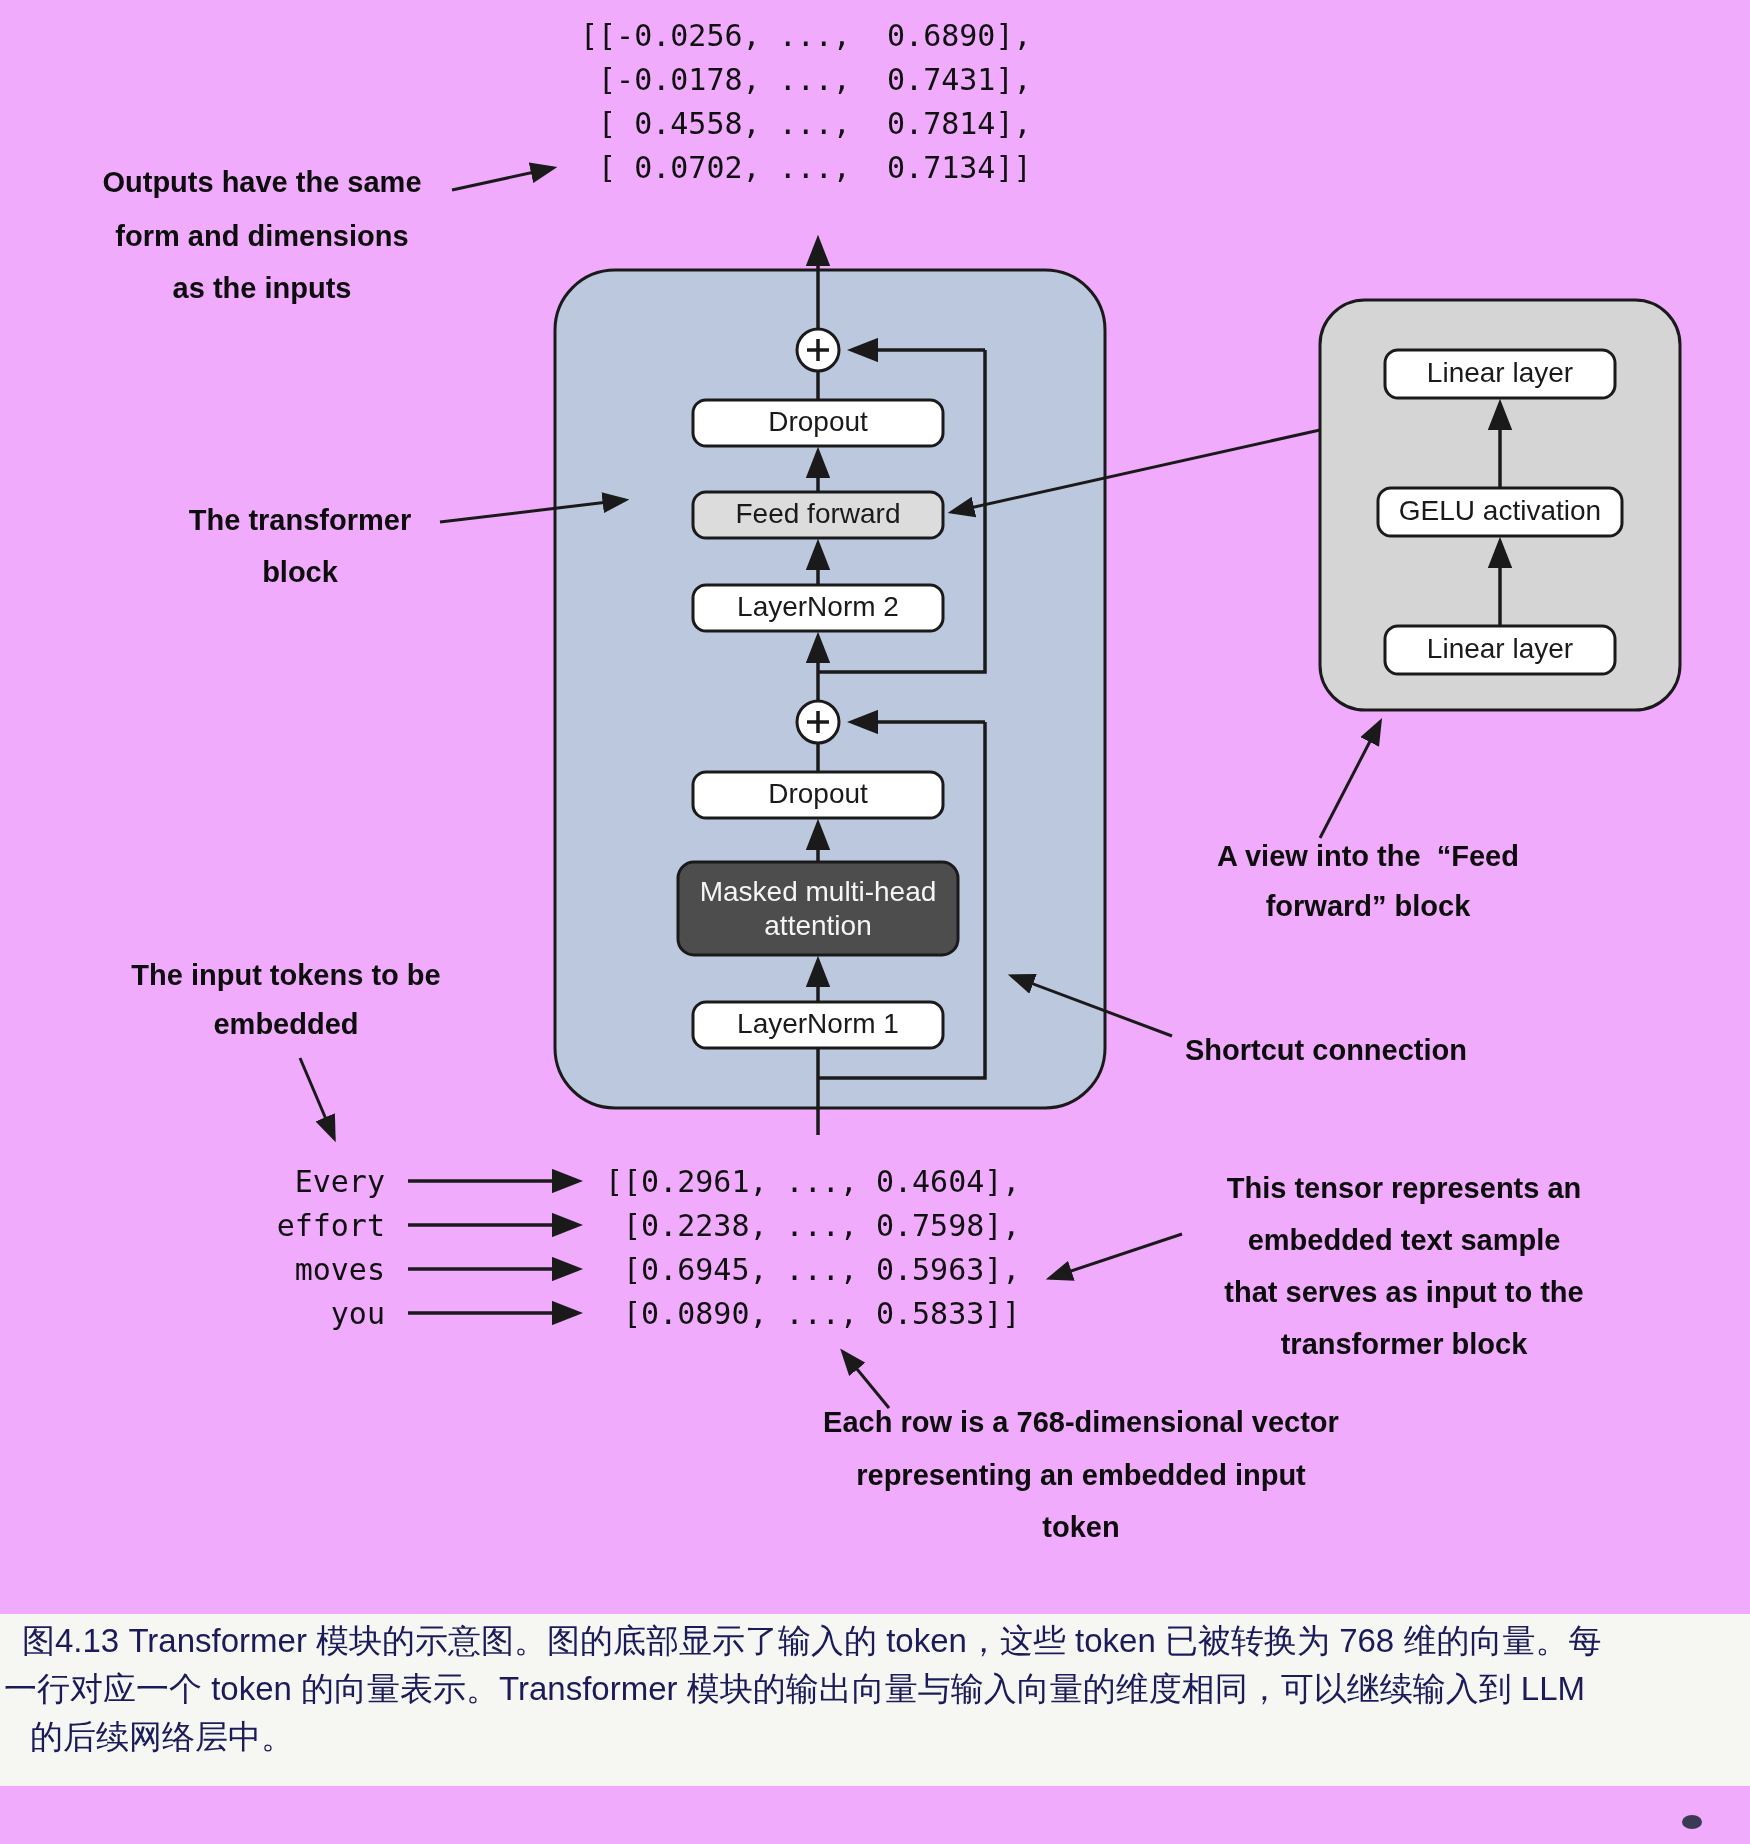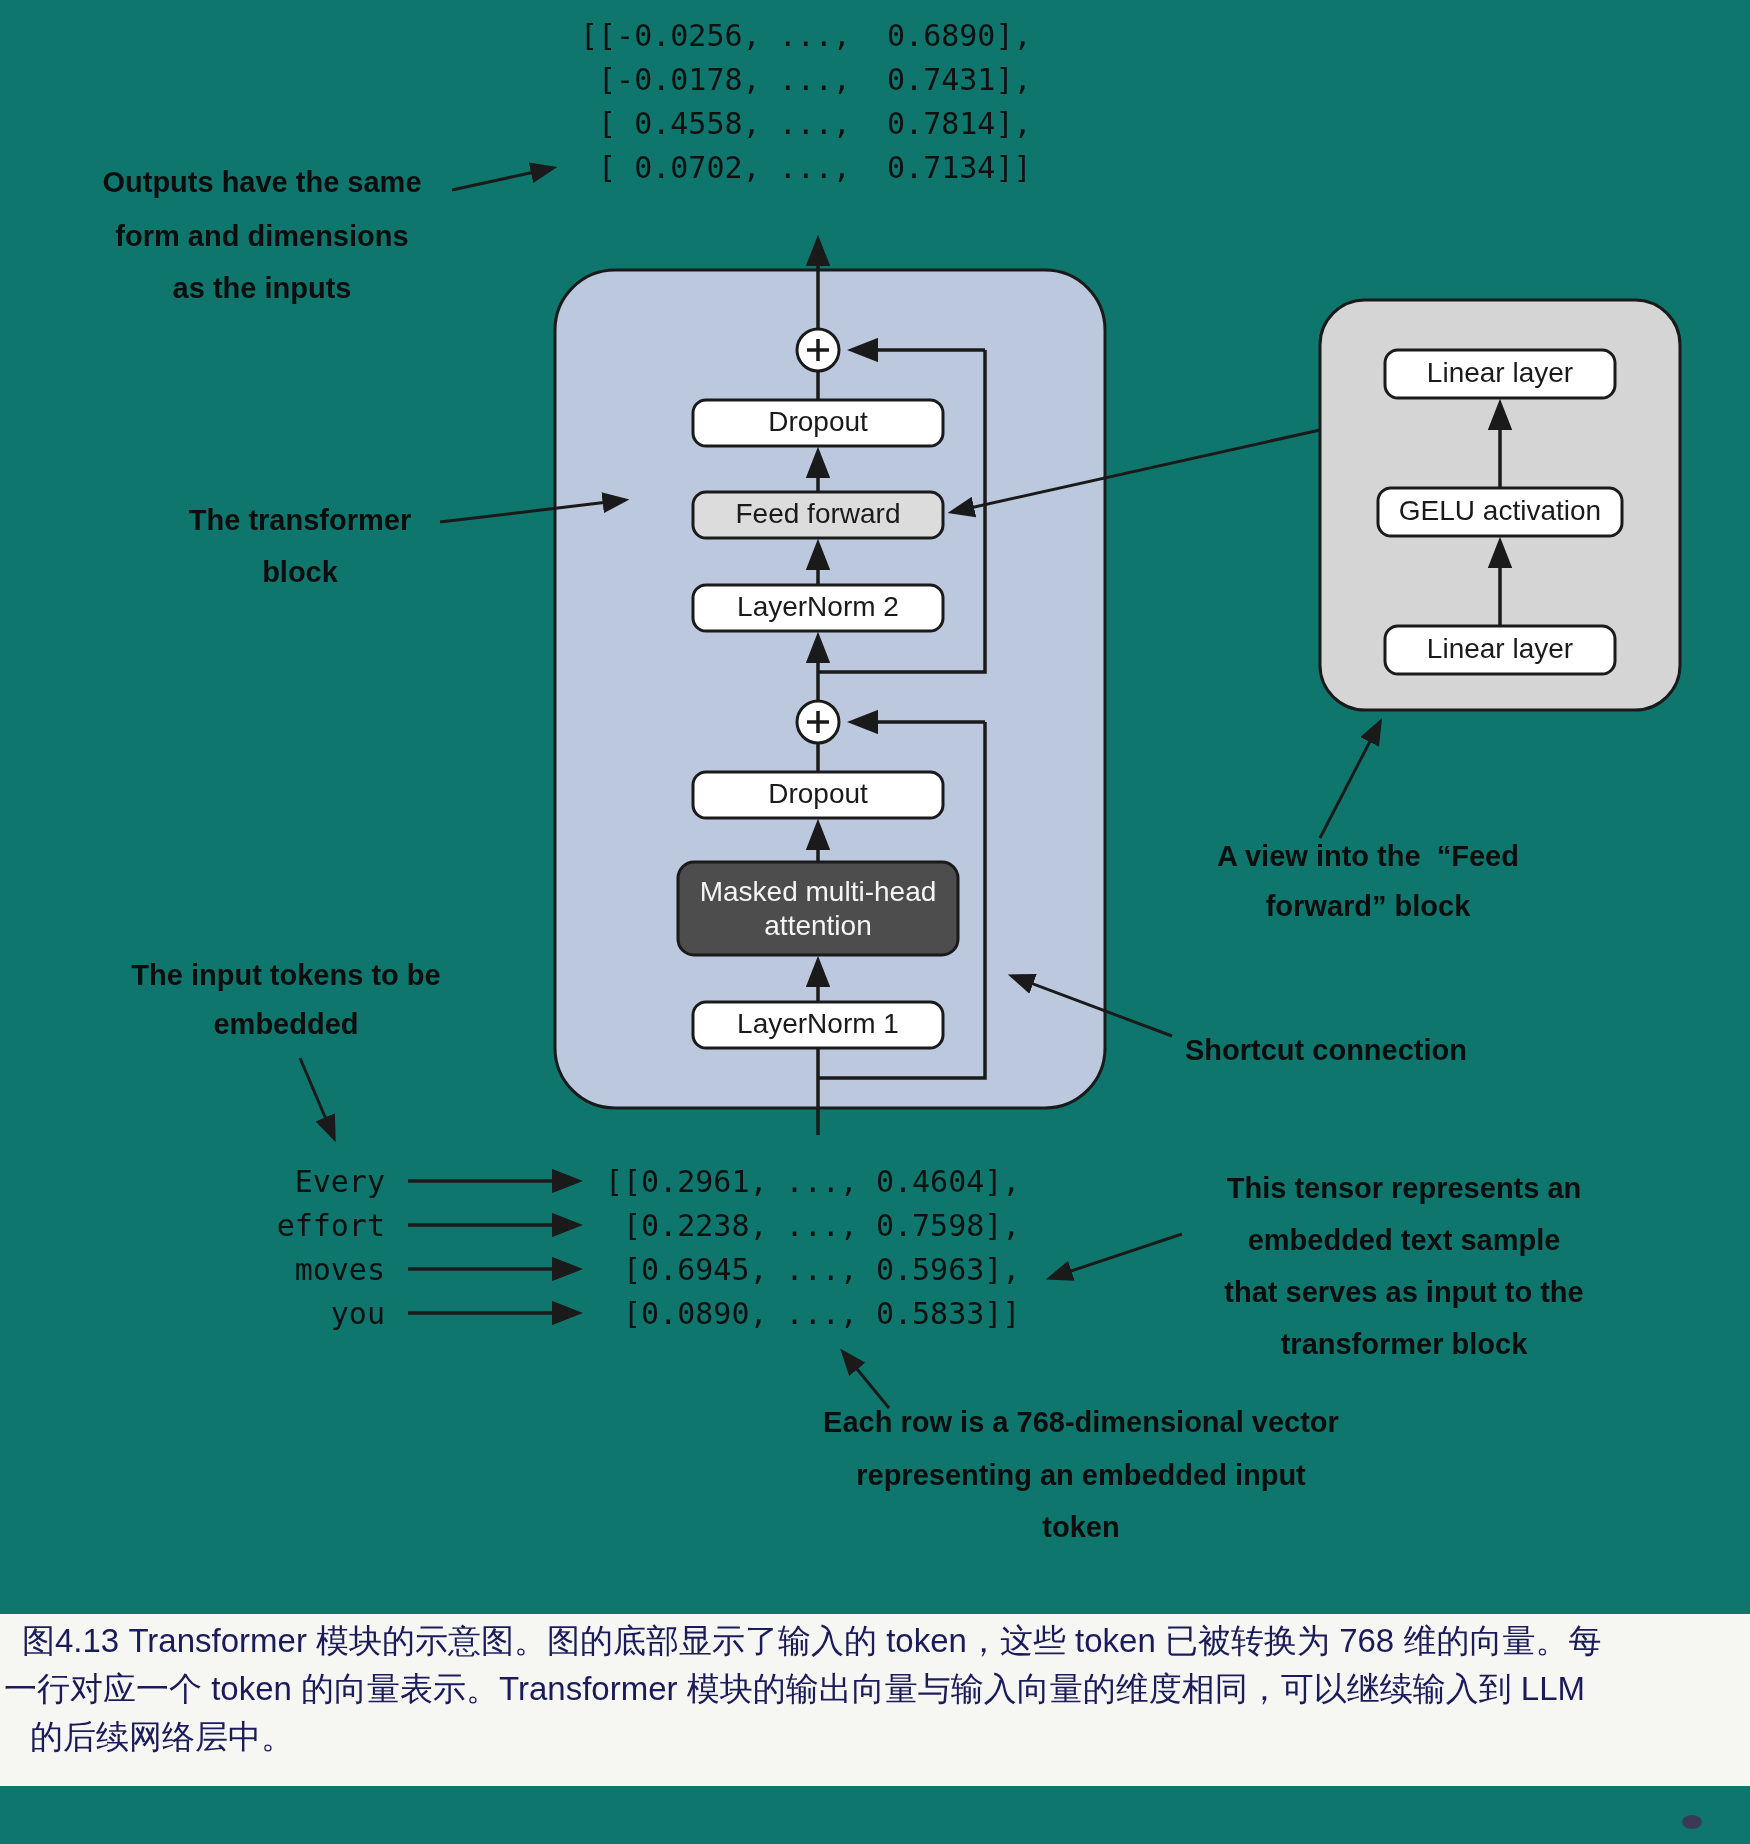--- a/index.html
+++ b/index.html
@@ -1,20 +1,20 @@
 <!DOCTYPE html>
 <html><head>
 <meta charset="utf-8">
 <style>
   html, body { margin: 0; padding: 0; background: #ffffff; }
   .screen {
     position: relative;
     width: 1750px;
     height: 1844px;
-    background: #0f766e;
+    background: #f0abfc;
     overflow: hidden;
     font-family: "Liberation Sans", sans-serif;
   }
   svg { display: block; }
   text { white-space: pre; }
   .mono {
     font-family: "DejaVu Sans Mono", monospace;
     font-size: 30px;
     fill: #101010;
   }

